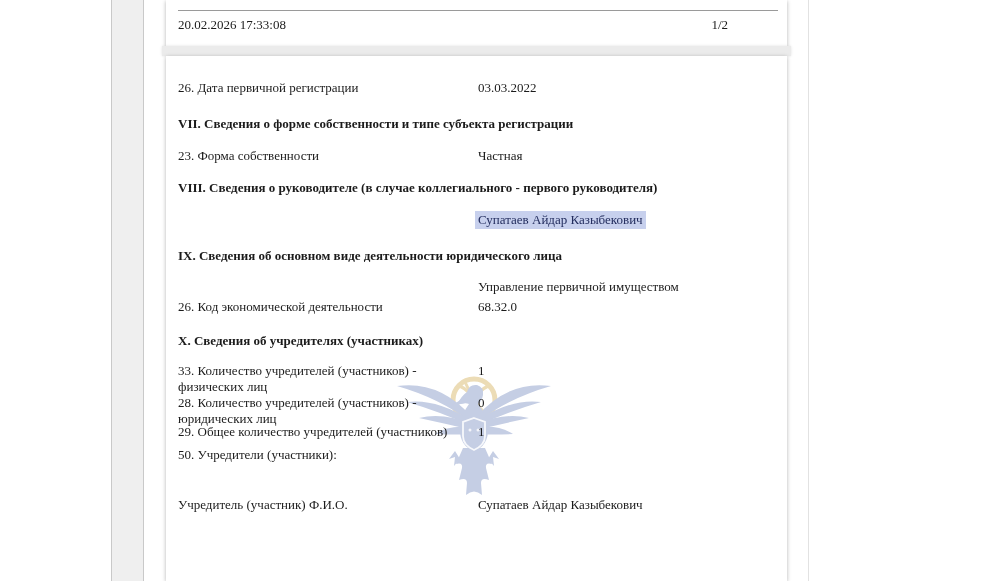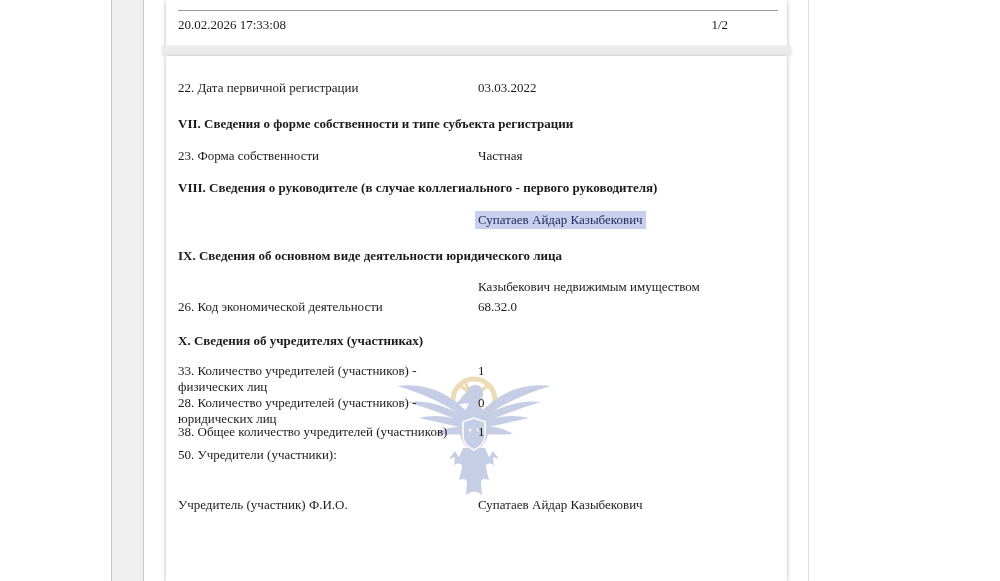--- a/index.html
+++ b/index.html
@@ -74,21 +74,21 @@
         <path d="M68 96 L90 96 L97 112 Q90 110 91 116 L94 128 Q86 125 86 131 L87 143 Q79 136 71 143 L72 131 Q72 125 64 128 L67 116 Q68 110 61 112 Z"></path>
         <path d="M60 99 l-6 8 l6 -2 l-1 9 l6 -7 Z"></path>
         <path d="M98 99 l6 8 l-6 -2 l1 9 l-6 -7 Z"></path>
       </g>
       <path d="M79 66 L90 70 L90 84 Q90 93 79 98 Q68 93 68 84 L68 70 Z" fill="none" stroke="#ffffff" stroke-width="1.8" opacity="0.85"></path>
       <circle cx="75" cy="78" r="1.5" fill="#ffffff" opacity="0.8"></circle>
       <circle cx="83" cy="78" r="1.5" fill="#ffffff" opacity="0.8"></circle>
     </svg>
 
     <div class="row" style="top:24px">
-      <span class="label">22. Дата первичной регистрации</span>
+      <span class="label">26. Дата первичной регистрации</span>
       <span class="value">03.03.2022</span>
     </div>
 
     <div class="row section" style="top:60px">
       <span>VII. Сведения о форме собственности и типе субъекта регистрации</span>
     </div>
 
     <div class="row" style="top:92px">
       <span class="label">23. Форма собственности</span>
       <span class="value">Частная</span>
@@ -100,21 +100,21 @@
 
     <div class="row" style="top:155px">
       <span class="value selected">Супатаев Айдар Казыбекович</span>
     </div>
 
     <div class="row section" style="top:192px">
       <span>IX. Сведения об основном виде деятельности юридического лица</span>
     </div>
 
     <div class="row" style="top:223px">
-      <span class="value">Казыбекович недвижимым имуществом</span>
+      <span class="value">Управление первичной имуществом</span>
     </div>
 
     <div class="row" style="top:243px">
       <span class="label">26. Код экономической деятельности</span>
       <span class="value">68.32.0</span>
     </div>
 
     <div class="row section" style="top:277px">
       <span>X. Сведения об учредителях (участниках)</span>
     </div>
@@ -123,21 +123,21 @@
       <span class="label">33. Количество учредителей (участников) - физических лиц</span>
       <span class="value">1</span>
     </div>
 
     <div class="row" style="top:339px">
       <span class="label">28. Количество учредителей (участников) - юридических лиц</span>
       <span class="value">0</span>
     </div>
 
     <div class="row" style="top:368px">
-      <span class="label">38. Общее количество учредителей (участников)</span>
+      <span class="label">29. Общее количество учредителей (участников)</span>
       <span class="value">1</span>
     </div>
 
     <div class="row" style="top:391px">
       <span class="label">50. Учредители (участники):</span>
     </div>
 
     <div class="row" style="top:441px">
       <span class="label">Учредитель (участник) Ф.И.О.</span>
       <span class="value">Супатаев Айдар Казыбекович</span>

